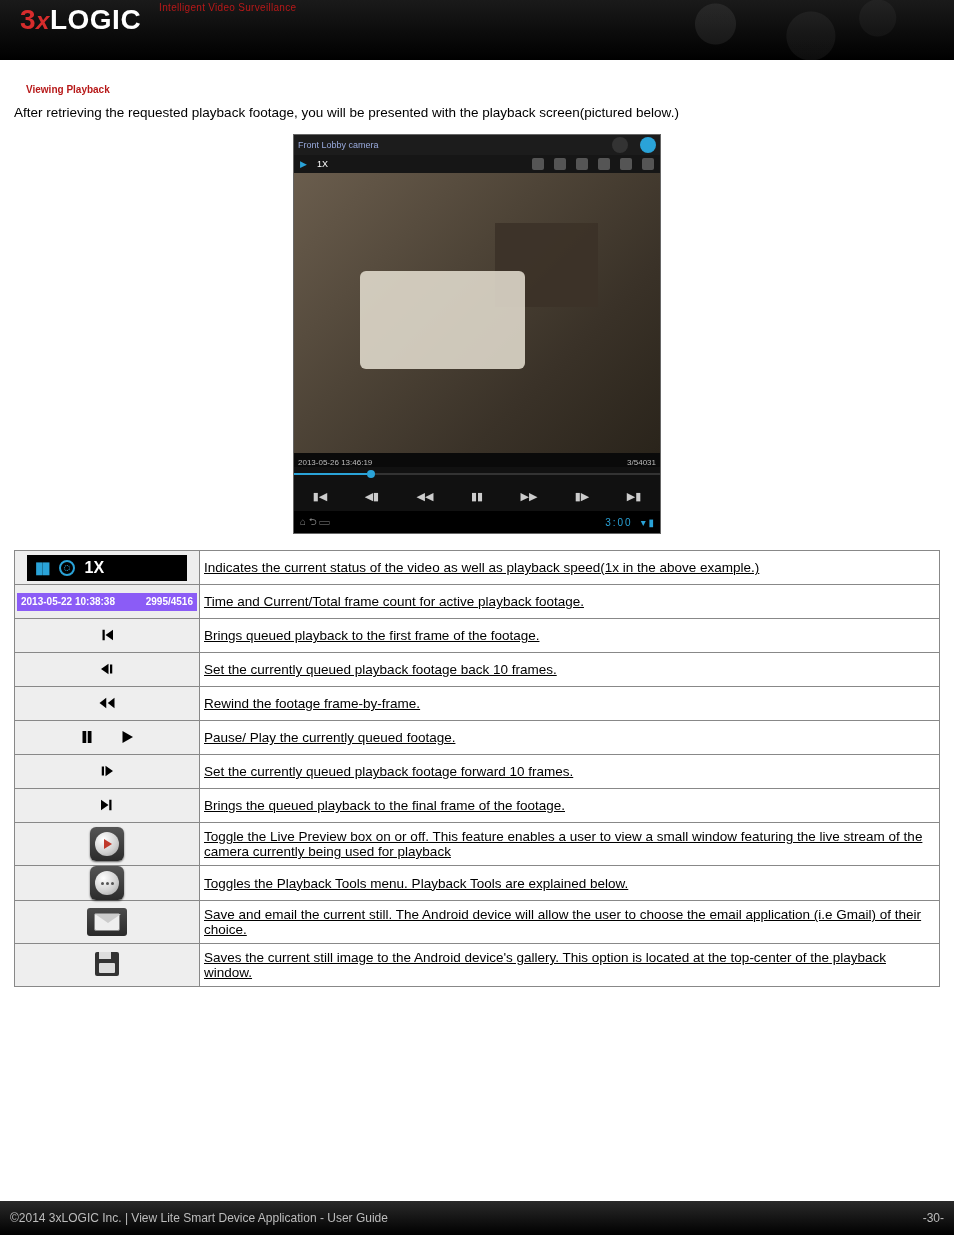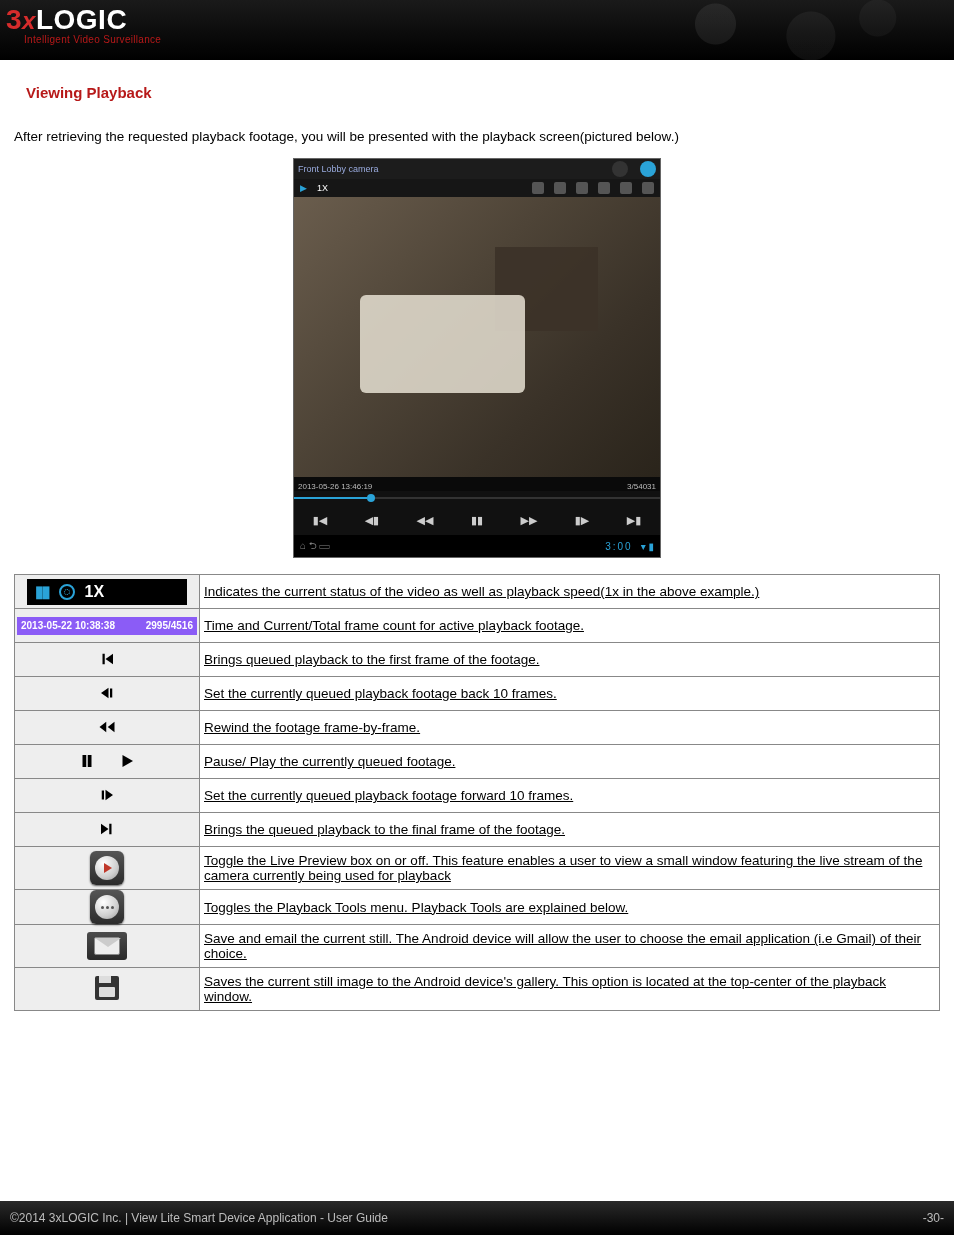--- a/index.html
+++ b/index.html
@@ -3,27 +3,27 @@
 <meta charset="utf-8">
 <style>
   * { box-sizing: border-box; margin: 0; padding: 0; }
   html, body { width: 954px; font-family: Verdana, Geneva, sans-serif; font-size: 13px; color: #000; background: #fff; }
   .page { width: 954px; display: flex; flex-direction: column; min-height: 1235px; }
   .header-band { height: 60px; background: linear-gradient(180deg, #1a1a1a 0%, #000 100%); position: relative; overflow: hidden; }
   .header-band::before { content:""; position:absolute; inset:0; background:
     radial-gradient(circle at 75% 40%, rgba(255,255,255,0.07) 0 20px, transparent 21px),
     radial-gradient(circle at 85% 60%, rgba(255,255,255,0.05) 0 24px, transparent 25px),
     radial-gradient(circle at 92% 30%, rgba(255,255,255,0.04) 0 18px, transparent 19px); }
-  .logo { position: absolute; left: 6px; top: 4px; display: flex; flex-direction: column; }
+  .logo { position: absolute; left: 20px; top: 4px; display: flex; flex-direction: row; }
   .logo-main { font-size: 28px; font-weight: 700; letter-spacing: 0.5px; color: #fff; font-family: Arial, sans-serif; }
   .logo-main .red3 { color: #d62c2c; }
   .logo-main .x { color: #d62c2c; font-style: italic; font-size: 24px; }
   .logo-sub { color: #b71919; font-size: 10px; letter-spacing: 0.3px; margin-top: -2px; padding-left: 18px; }
   .content { padding: 18px 14px 20px 14px; flex: 1; }
-  .section-title { color: #b71919; font-weight: 700; font-size: 15px; margin: 6px 0 28px 12px; }
+  .section-title { color: #b71919; font-weight: 700; font-size: 10px; margin: 6px 0 10px 12px; }
   .intro { font-size: 13.5px; margin-bottom: 14px; }
   .screenshot-wrap { display: flex; justify-content: center; margin-bottom: 16px; }
   .screenshot { width: 368px; height: 400px; background: #000; display: flex; flex-direction: column; border: 1px solid #666; }
   .ss-topbar { height: 20px; background: #1c1c1c; display: flex; align-items: center; padding: 0 4px; gap: 12px; }
   .ss-cam { color: #9ad; font-size: 9px; flex: 1; }
   .ss-pill { width: 16px; height: 16px; border-radius: 50%; background: #333; }
   .ss-pill.blue { background: #2aa3d8; }
   .ss-row2 { height: 18px; background: #161616; display: flex; align-items: center; gap: 10px; padding: 0 6px; }
   .ss-play { color:#2aa3d8; font-size:9px; }
   .ss-mini-icon { width:12px; height:12px; background:#555; border-radius:2px; }

